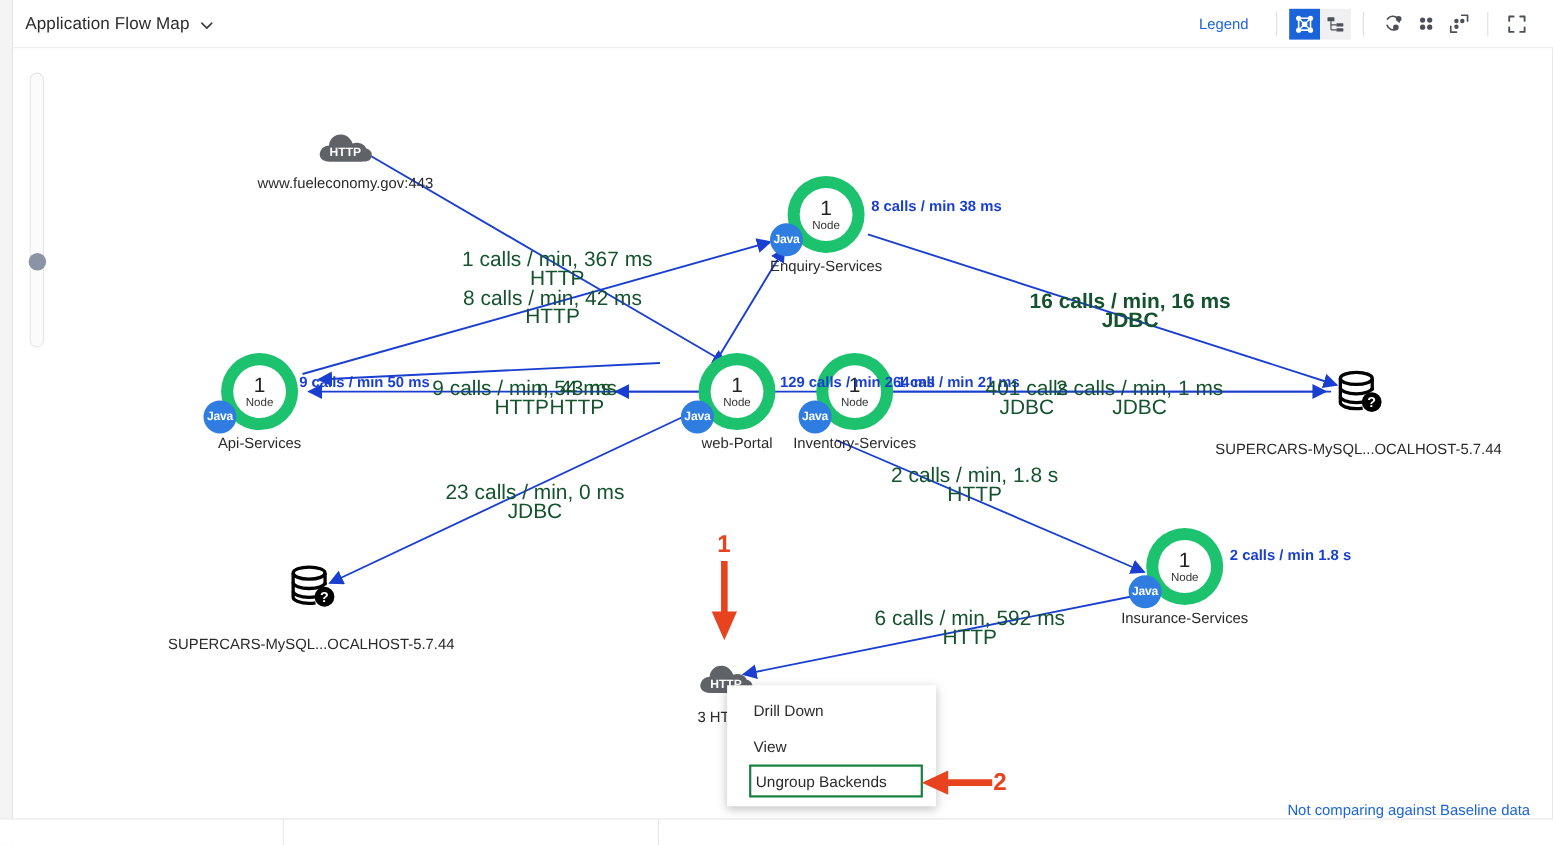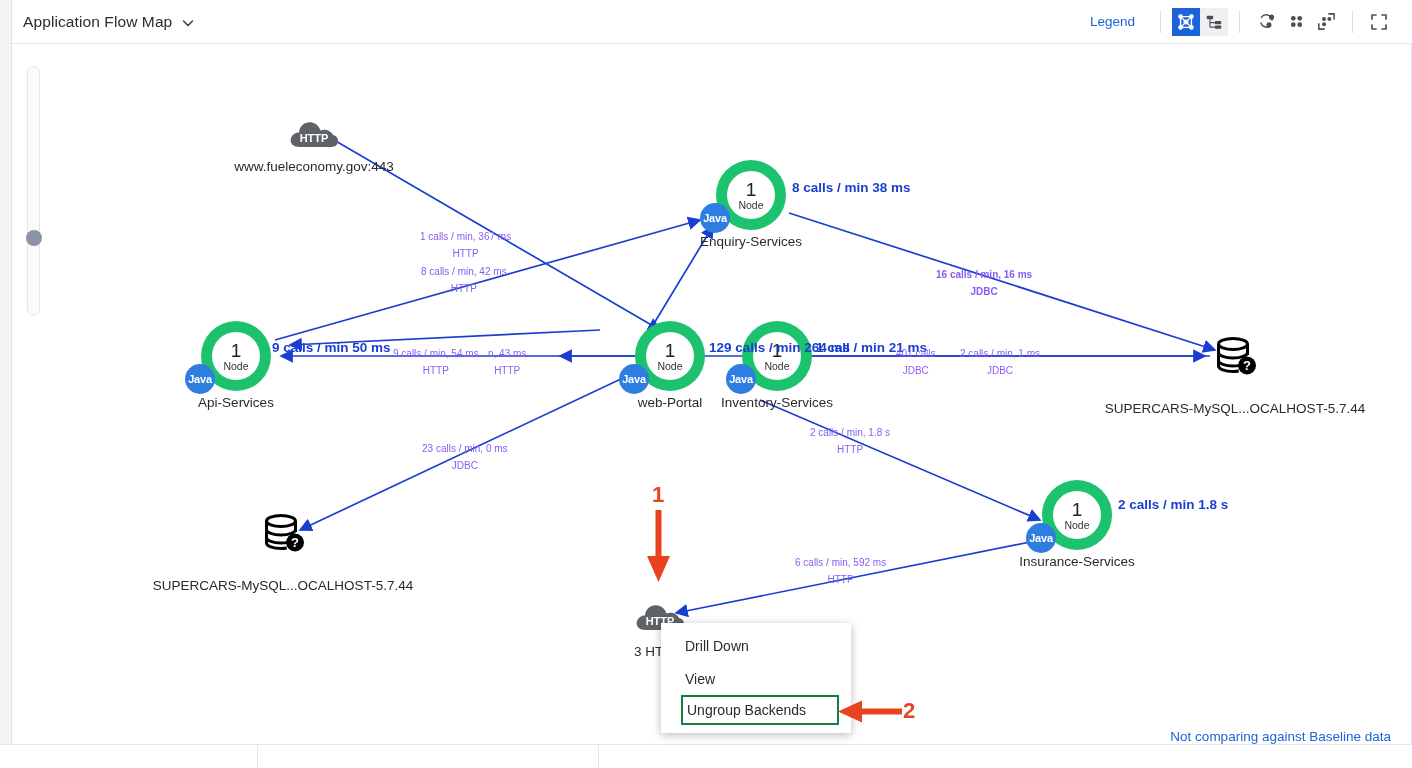--- a/index.html
+++ b/index.html
@@ -213,22 +213,22 @@
     transform: translateX(-50%);
     white-space: nowrap;
     font-size: 13.5px;
     color: #2a2a2a;
   }
   .db-caption { top: 46px; margin-top: 20px; }
 
   
   .edge-label {
     position: absolute;
-    color: #8b5cf6;
-    font-size: 10px;
+    color: #14532d;
+    font-size: 19px;
     line-height: 17px;
     white-space: nowrap;
     z-index: 12;
     pointer-events: none;
   }
   .edge-label .sub { display: block; }
   .el-center { text-align: center; }
 
   
   .ctx-menu {
@@ -570,21 +570,21 @@
   <div class="edge-label el-center" style="left:896px; top:345px;">
     <span class="sub">401 calls</span>
     <span class="sub">JDBC</span>
   </div>
 
   <div class="edge-label el-center" style="left:960px; top:345px;">
     <span class="sub">2 calls / min, 1 ms</span>
     <span class="sub">JDBC</span>
   </div>
 
-  <div class="edge-label el-center" style="left:422px; top:440px;">
+  <div class="edge-label el-center" style="left:405px; top:440px;">
     <span class="sub">23 calls / min, 0 ms</span>
     <span class="sub">JDBC</span>
   </div>
 
   <div class="edge-label el-center" style="left:810px; top:424px;">
     <span class="sub">2 calls / min, 1.8 s</span>
     <span class="sub">HTTP</span>
   </div>
 
   <div class="edge-label el-center" style="left:795px; top:554px;">

